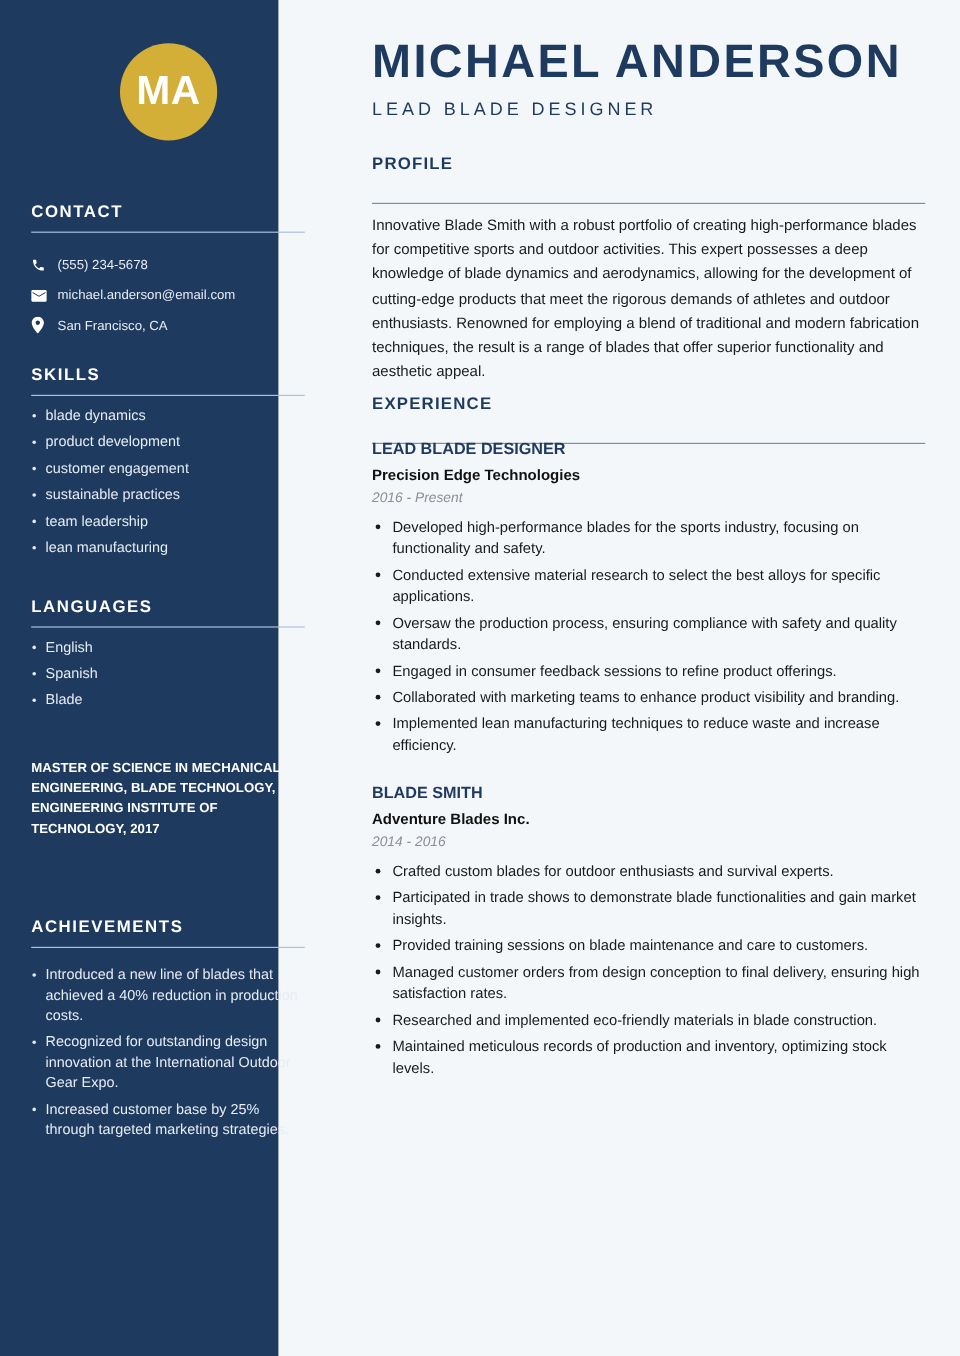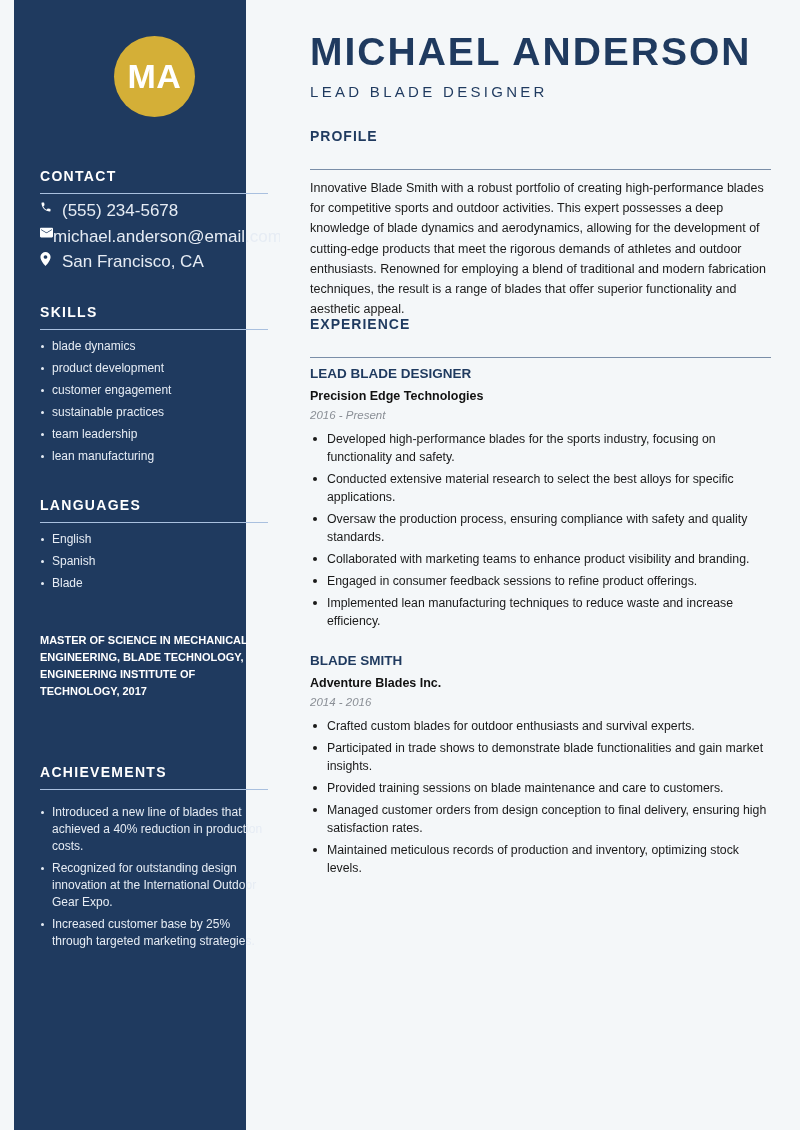--- a/index.html
+++ b/index.html
@@ -1,26 +1,26 @@
 <!DOCTYPE html>
 <html><head>
 <meta charset="utf-8">
 <style>
   * { box-sizing: border-box; margin: 0; padding: 0; }
   html, body { width: 800px; height: 1130px; }
   body { font-family: "Liberation Sans", sans-serif; background: #f4f7f9; position: relative; overflow: hidden; }
-  .sidebar { position: absolute; left: 0; top: 0; width: 232px; height: 1130px; background: #1f3a5f; color: #ffffff; padding: 0 26px; margin-left: 14px; }
+  .sidebar { position: absolute; left: 0; top: 0; width: 232px; height: 1130px; background: #1f3a5f; color: #ffffff; padding: 0 26px; }
   .main { position: absolute; left: 280px; top: 0; width: 520px; height: 822px; background: #f4f7f9; padding: 0 29px 0 30px; }
 
   .avatar { position: absolute; left: 100px; top: 36px; width: 81px; height: 81px; border-radius: 50%; background: #d4af37; display: flex; align-items: center; justify-content: center; }
   .avatar span { font-family: "Liberation Sans", sans-serif; font-weight: bold; font-size: 34px; color: #ffffff; letter-spacing: 0.5px; }
 
   .side-section { position: absolute; left: 26px; width: 228px; }
   .side-title { font-size: 14px; font-weight: bold; letter-spacing: 1.3px; color: #ffffff; padding-bottom: 9px; border-bottom: 1.5px solid #a9c0df; }
-  .contact-row { display: flex; align-items: flex-start; font-size: 17px; color: #e6ecf4; height: 25.5px; }
+  .contact-row { display: flex; align-items: flex-end; font-size: 11px; color: #e6ecf4; height: 25.5px; }
   .contact-row .ic { width: 22px; display: flex; align-items: center; }
   .contact-list { margin-top: 7px; }
   ul.side-list { list-style: none; margin-top: 8px; }
   ul.side-list li { position: relative; padding-left: 12px; font-size: 12px; color: #e6ecf4; line-height: 17px; margin-bottom: 5px; }
   ul.side-list li::before { content: ""; position: absolute; left: 1px; top: 7px; width: 3px; height: 3px; background: #e6ecf4; border-radius: 50%; }
   .edu-text { margin-top: 9px; font-size: 11px; font-weight: bold; color: #ffffff; line-height: 17px; text-transform: uppercase; }
 
   .name { position: absolute; left: 30px; top: 30px; font-size: 39px; font-weight: bold; color: #1f3a5f; letter-spacing: 2px; }
   .subtitle { position: absolute; left: 30px; top: 83px; font-size: 15px; color: #1f3a5f; letter-spacing: 3.3px; }
   .main-section { position: absolute; left: 30px; width: 461px; }
@@ -109,43 +109,44 @@
 
 <main class="main">
   <h1 class="name">MICHAEL ANDERSON</h1>
   <div class="subtitle">LEAD BLADE DESIGNER</div>
 
   <section class="main-section" style="top:128px;">
     <div class="main-title">PROFILE</div>
     <p class="profile-text">Innovative Blade Smith with a robust portfolio of creating high-performance blades for competitive sports and outdoor activities. This expert possesses a deep knowledge of blade dynamics and aerodynamics, allowing for the development of cutting-edge products that meet the rigorous demands of athletes and outdoor enthusiasts. Renowned for employing a blend of traditional and modern fabrication techniques, the result is a range of blades that offer superior functionality and aesthetic appeal.</p>
   </section>
 
-  <section class="main-section" style="top:316px;">
+  <section class="main-section" style="top:328px;">
     <div class="main-title">EXPERIENCE</div>
   </section>
 
   <div class="job" style="top:366px;">
     <div class="job-title">LEAD BLADE DESIGNER</div>
     <div class="job-company">Precision Edge Technologies</div>
     <div class="job-dates">2016 - Present</div>
     <ul class="job-list">
       <li>Developed high-performance blades for the sports industry, focusing on functionality and safety.</li>
       <li>Conducted extensive material research to select the best alloys for specific applications.</li>
       <li>Oversaw the production process, ensuring compliance with safety and quality standards.</li>
+      <li>Engaged in consumer feedback sessions to refine product offerings.</li>
       <li>Collaborated with marketing teams to enhance product visibility and branding.</li>
-      <li>Engaged in consumer feedback sessions to refine product offerings.</li>
       <li>Implemented lean manufacturing techniques to reduce waste and increase efficiency.</li>
     </ul>
   </div>
 
   <div class="job" style="top:653px;">
     <div class="job-title">BLADE SMITH</div>
     <div class="job-company">Adventure Blades Inc.</div>
     <div class="job-dates">2014 - 2016</div>
     <ul class="job-list">
       <li>Crafted custom blades for outdoor enthusiasts and survival experts.</li>
       <li>Participated in trade shows to demonstrate blade functionalities and gain market insights.</li>
       <li>Provided training sessions on blade maintenance and care to customers.</li>
       <li>Managed customer orders from design conception to final delivery, ensuring high satisfaction rates.</li>
+      <li>Researched and implemented eco-friendly materials in blade construction.</li>
       <li>Maintained meticulous records of production and inventory, optimizing stock levels.</li>
     </ul>
   </div>
 </main>
 
 </body></html>

